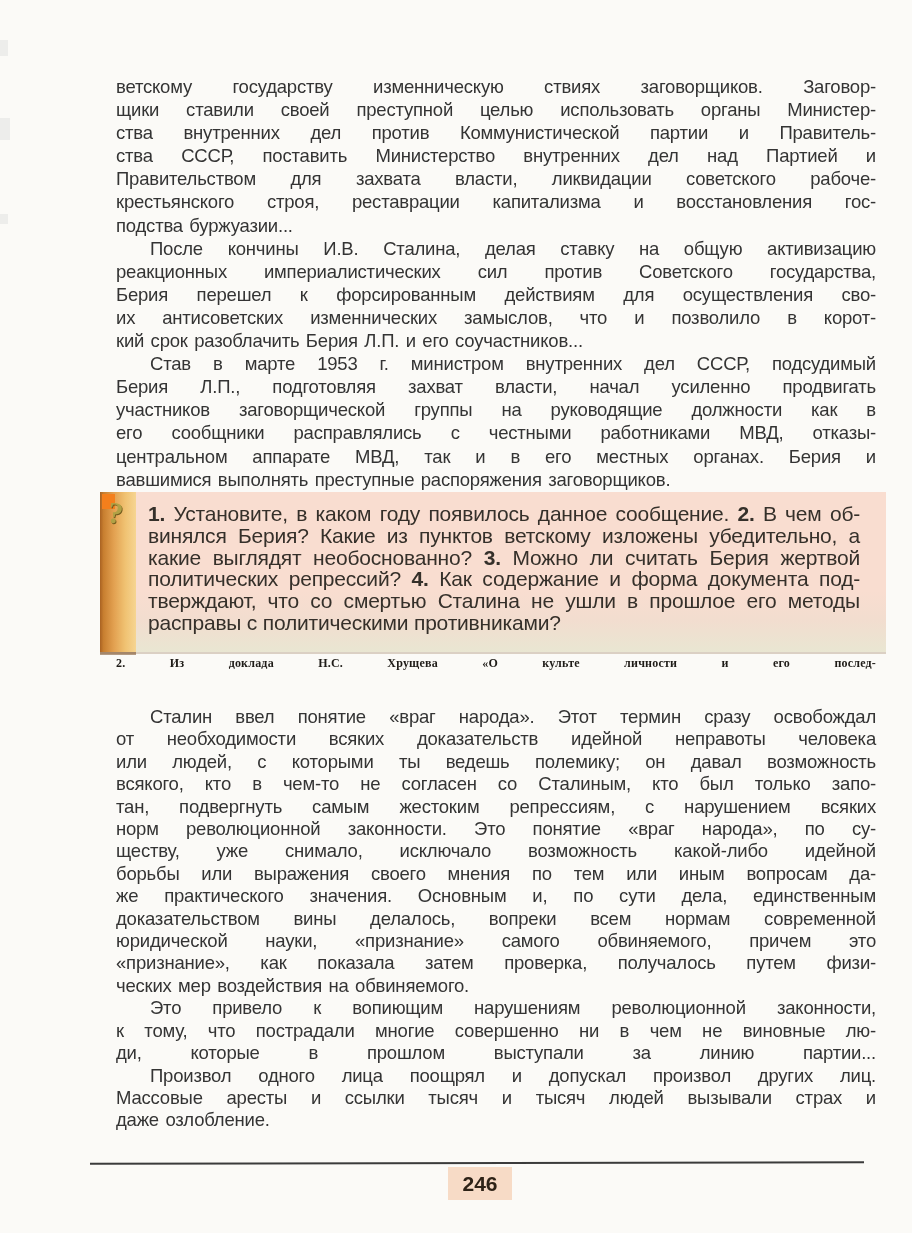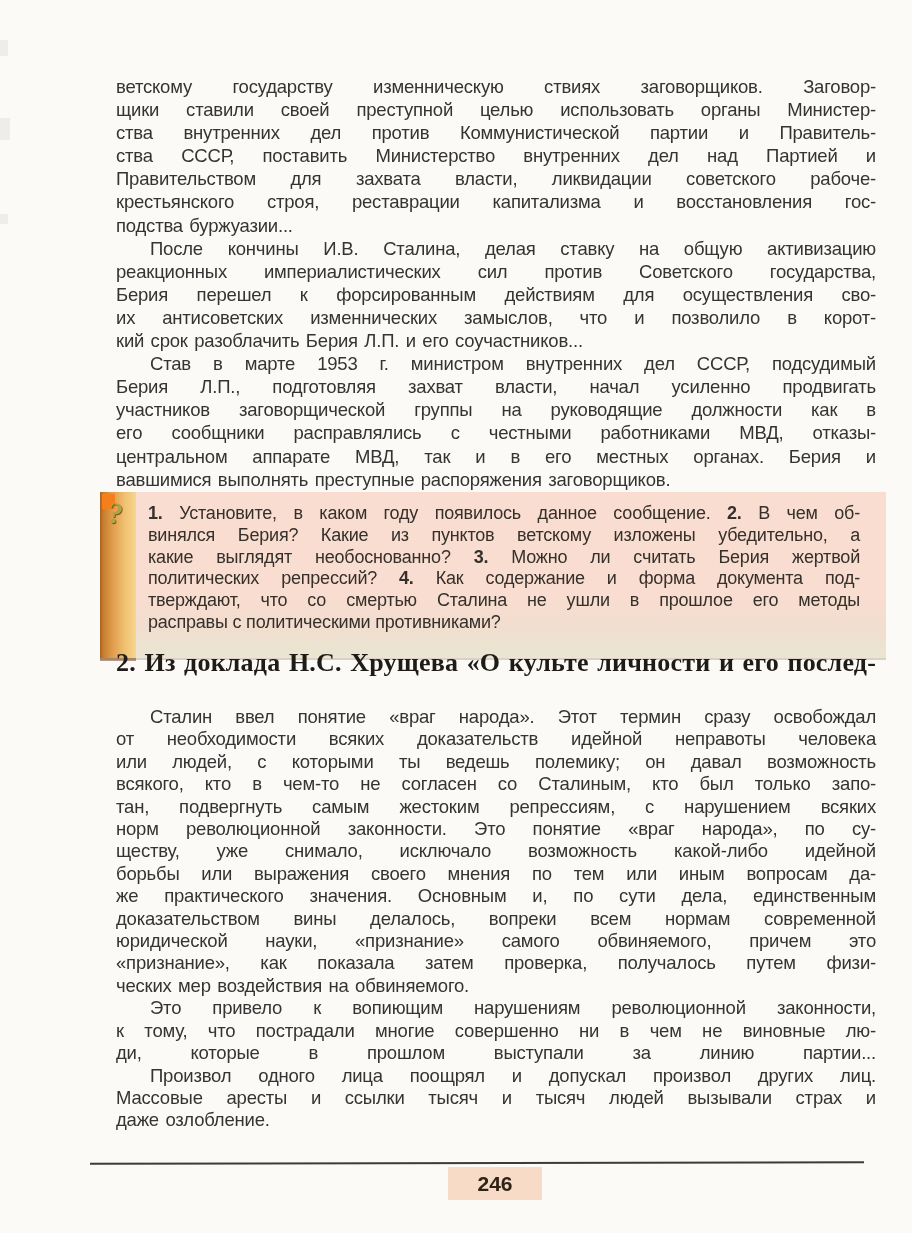--- a/index.html
+++ b/index.html
@@ -33,35 +33,35 @@
     box-shadow:0 3px 0 rgba(110,60,15,.5);
   }
   .qnotch{position:absolute;left:2px;top:2px;width:13px;height:15px;background:var(--qnotch,#f47f1c);}
   .qmark{
     position:absolute;left:8px;top:4px;
     font-family:"Liberation Serif",serif;font-weight:bold;font-size:30px;
     color:var(--qmark,#b0a145);text-shadow:1px 1px 0 #6f5a1d;
     transform:rotate(9deg);
   }
   .qtext{
-    position:relative;margin-left:36px;padding:11px 26px 24px 12px;
-    font-size:18px;line-height:21.8px;color:var(--qbox_text,#35302a);
+    position:relative;margin-left:36px;padding:11px 26px 18px 12px;
+    font-size:21px;line-height:21.8px;color:var(--qbox_text,#35302a);
     letter-spacing:-0.2px;
   }
   
   .heading{
     top:650px;
     font-family:"Liberation Serif",serif;font-weight:bold;
-    font-size:26px;line-height:26px;color:var(--heading_text,#1f1c18);
+    font-size:12px;line-height:26px;color:var(--heading_text,#1f1c18);
     letter-spacing:0.2px;
   }
   
   .rule{position:absolute;left:90px;top:1162px;width:774px;height:2px;background:var(--rule,#3b3b3b);transform:rotate(-0.1deg);}
   .badge{
-    position:absolute;left:448px;top:1167px;width:94px;height:33px;
+    position:absolute;left:448px;top:1167px;width:64px;height:33px;
     background:var(--badge_bg,#f7dbc6);
     display:flex;align-items:center;justify-content:center;
     font-size:21px;font-weight:bold;color:var(--badge_text,#2e2317);
   }
   
   .artifact{position:absolute;left:0;background:#ededeb;}
   .a1{top:40px;width:8px;height:16px;}
   .a2{top:118px;width:10px;height:22px;}
   .a3{top:214px;width:8px;height:10px;}
 </style>

